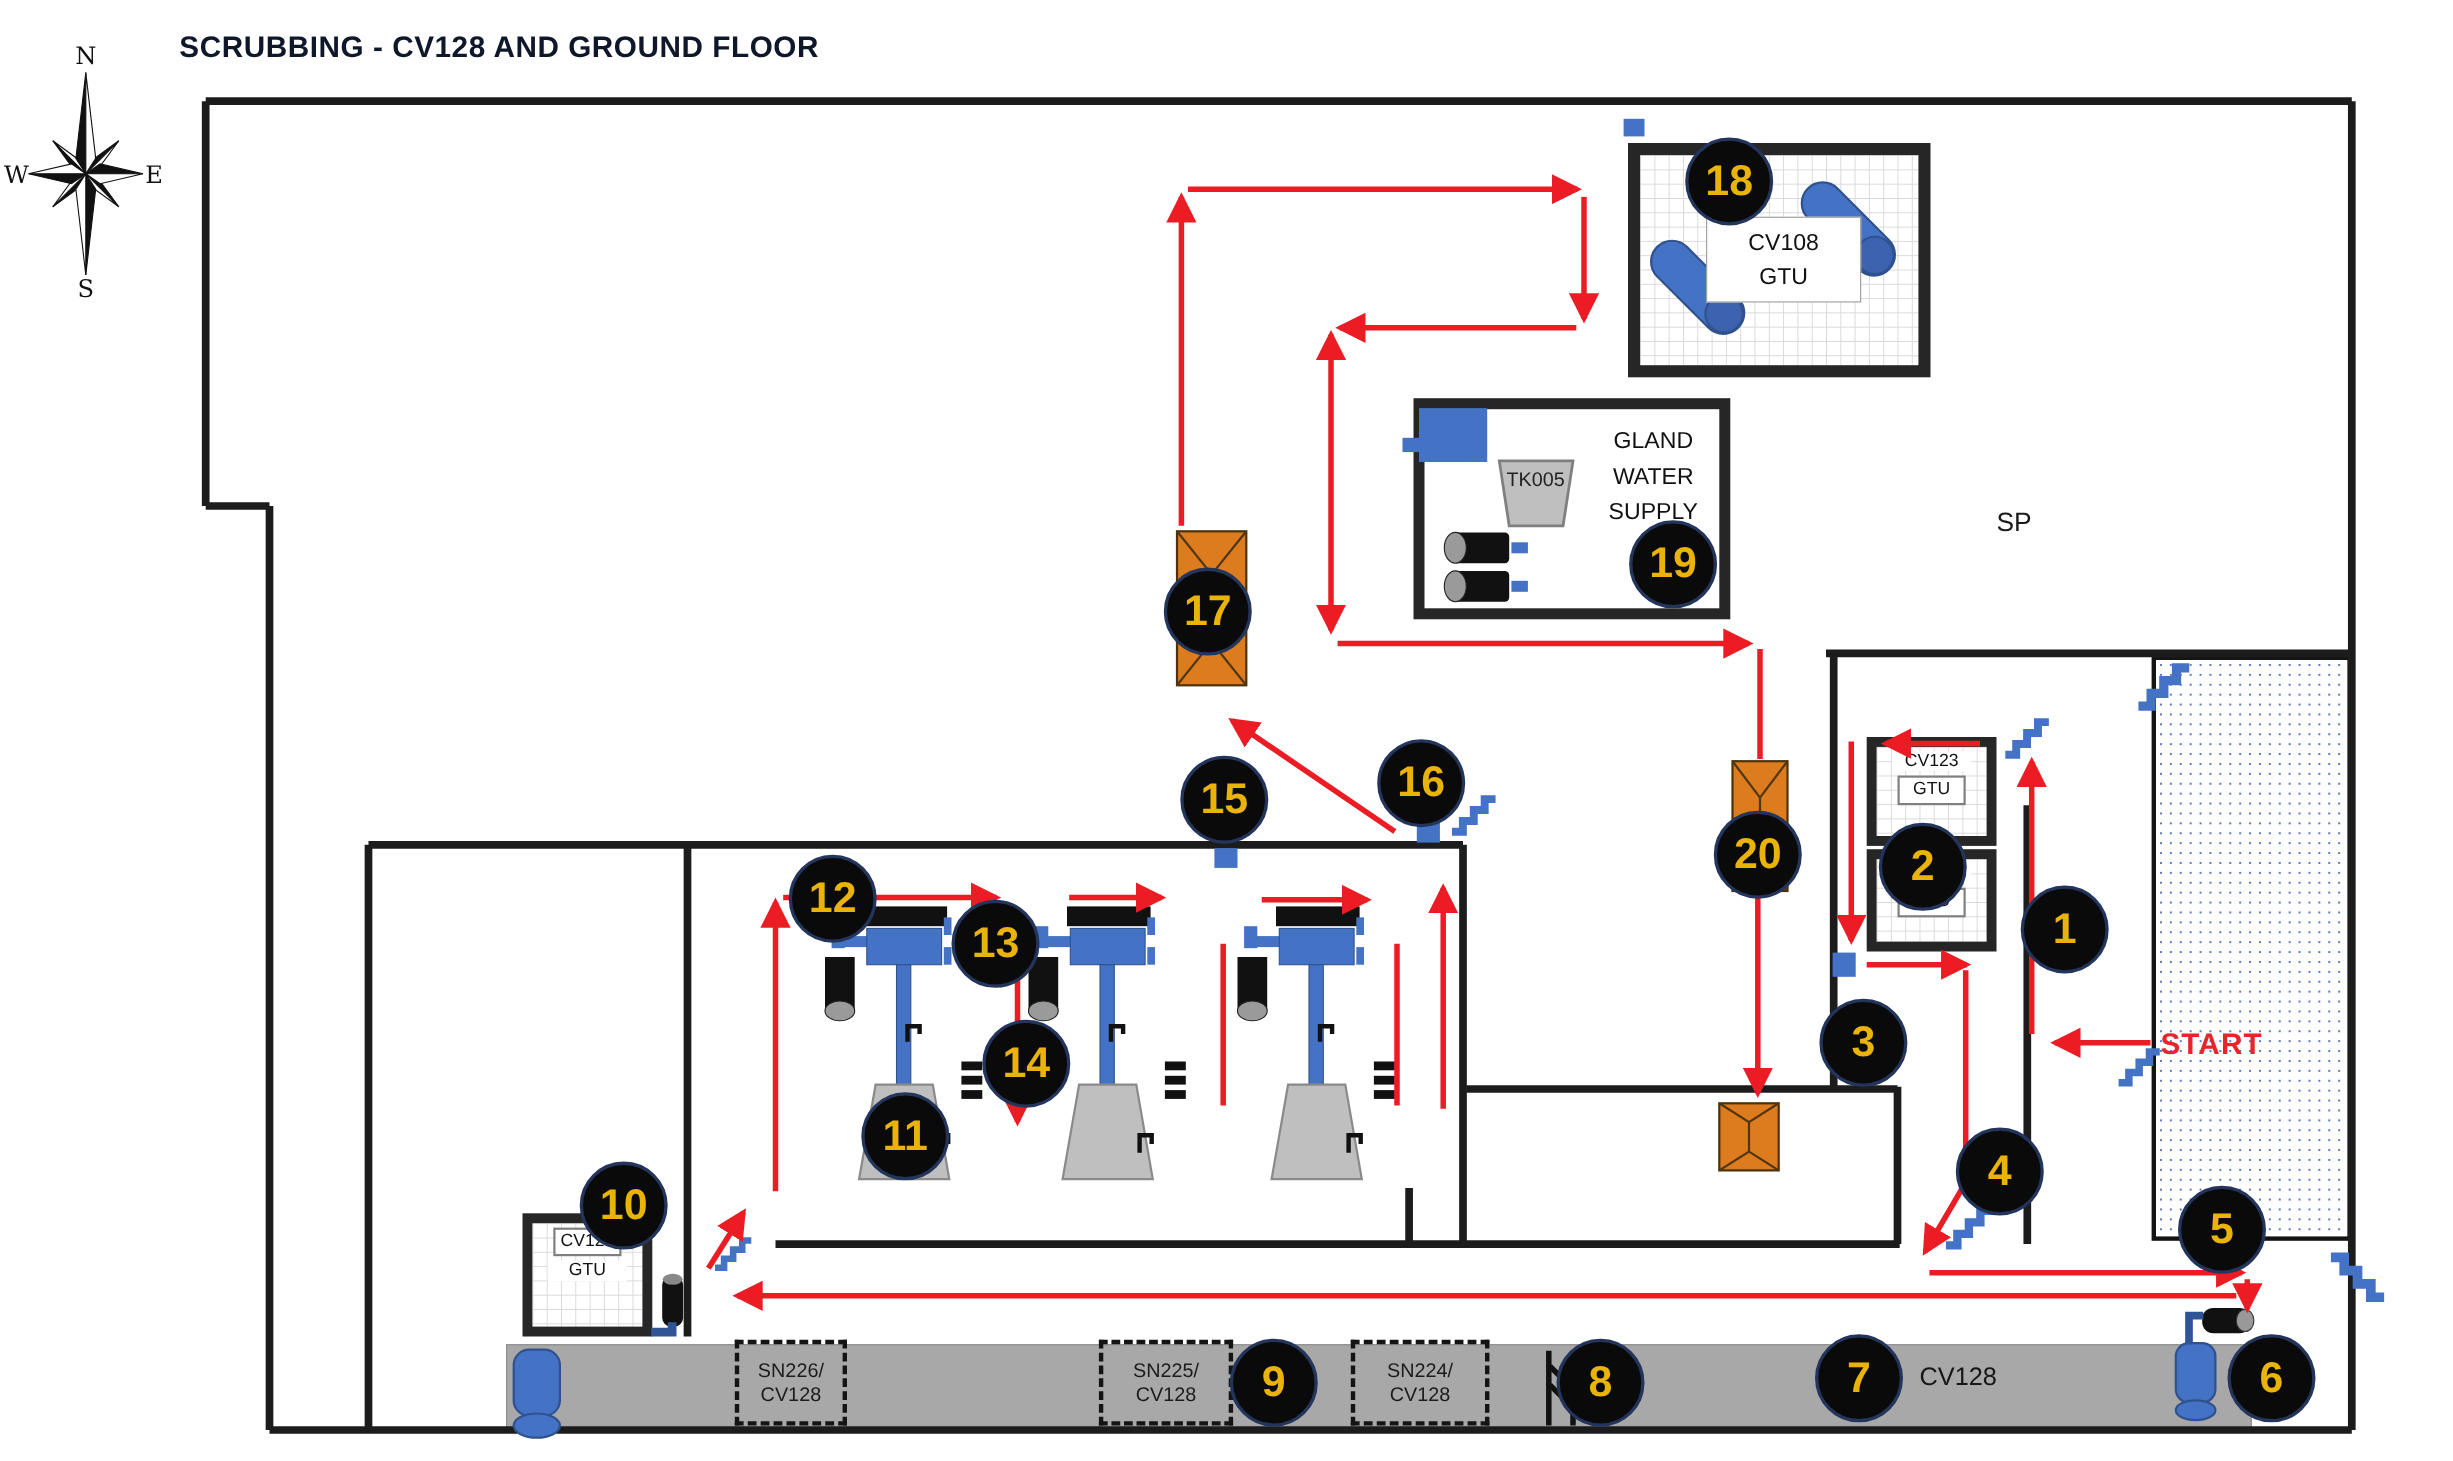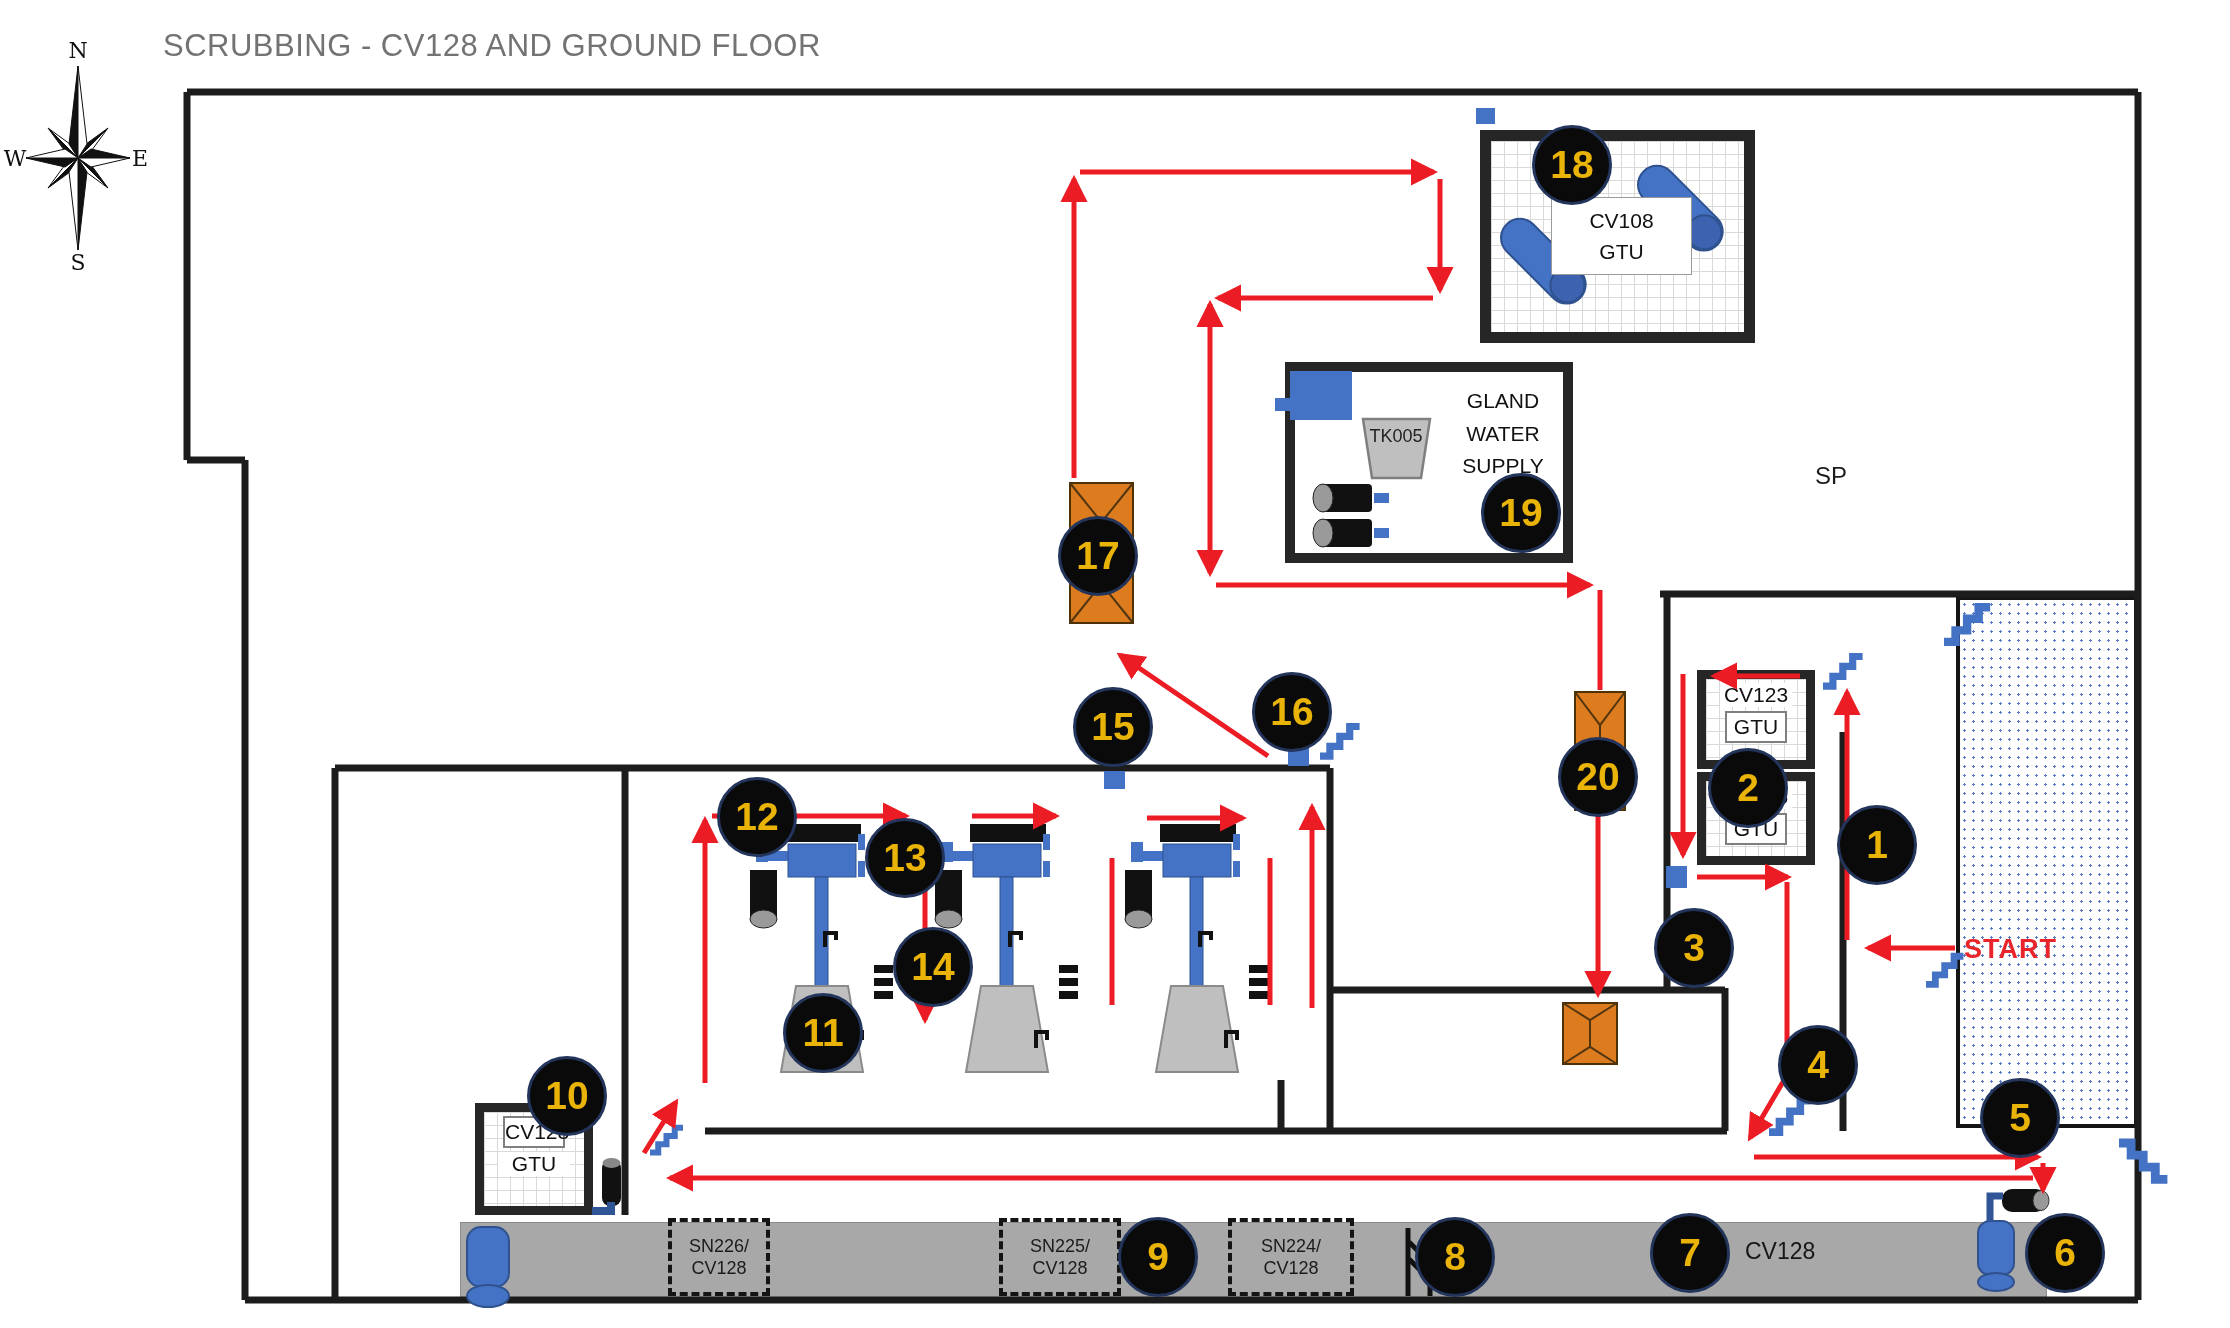--- a/index.html
+++ b/index.html
@@ -1,27 +1,27 @@
 <!DOCTYPE html>
 <html><head>
 <meta charset="utf-8">
 <style>
   html,body{margin:0;padding:0;background:#ffffff;}
   .stage{position:relative;width:2230px;height:1328px;background:#fff;overflow:hidden;
          font-family:"Liberation Sans",sans-serif;color:#111;}
   .abs{position:absolute;}
-  .title{left:163px;top:28px;font-size:31px;font-weight:400;letter-spacing:.5px;color:#737373;}
+  .title{left:163px;top:28px;font-size:27px;font-weight:700;letter-spacing:.5px;color:#0f172a;}
   
   .room{position:absolute;box-sizing:border-box;background:#fff;border:9px solid #262626;z-index:1;}
   .room.thick{border-width:11px;}
   .grid{background-image:linear-gradient(#d9d9d9 1px,transparent 1px),
                          linear-gradient(90deg,#d9d9d9 1px,transparent 1px);
         background-size:13px 13px;}
   .rline,.rbox{display:block;margin:4px auto 0;background:#fff;text-align:center;
-               font-size:21px;line-height:1.15;width:72%;}
+               font-size:16px;line-height:1.15;width:72%;}
   .rbox{border:2px solid #7f7f7f;width:58%;padding:2px 0;}
   #room-cv108{left:1480px;top:130px;width:275px;height:213px;}
   #cv108-label{left:1551px;top:197px;width:139px;height:76px;background:#fff;border:1px solid #9a9a9a;
                display:flex;flex-direction:column;justify-content:center;text-align:center;
                font-size:21px;line-height:1.5;z-index:3;}
   #room-gland{left:1285px;top:362px;width:288px;height:201px;border-width:10px;}
   #gland-text{left:1448px;top:385px;width:110px;text-align:center;font-size:21px;line-height:1.55;z-index:3;}
   #room-cv123{left:1697px;top:670px;width:118px;height:99px;}
   #room-cv125{left:1697px;top:772px;width:118px;height:93px;}
   #room-cv128gtu{left:475px;top:1103px;width:118px;height:112px;}

